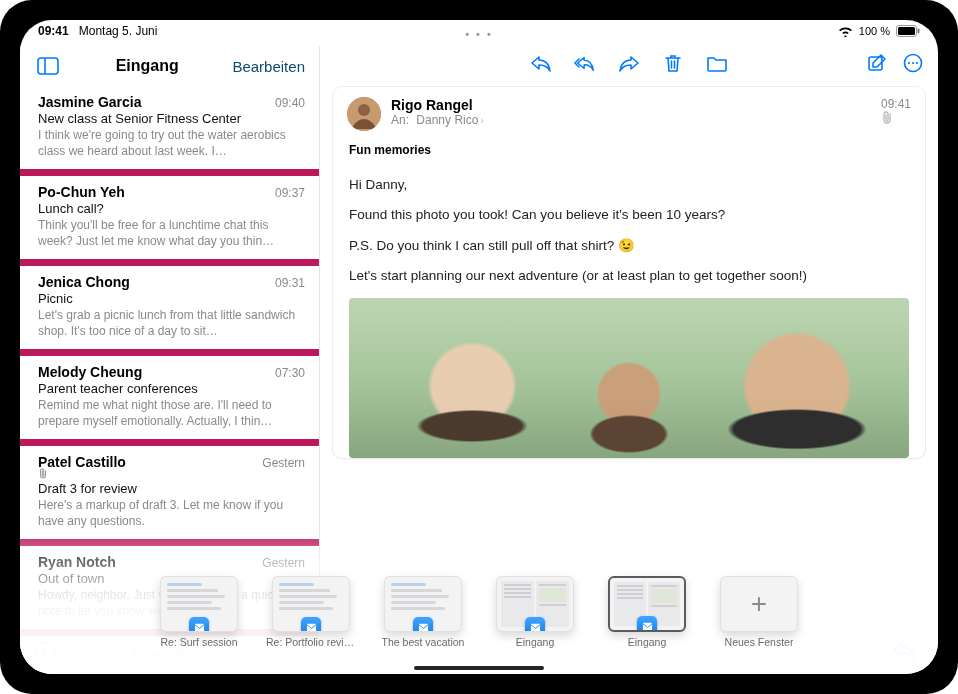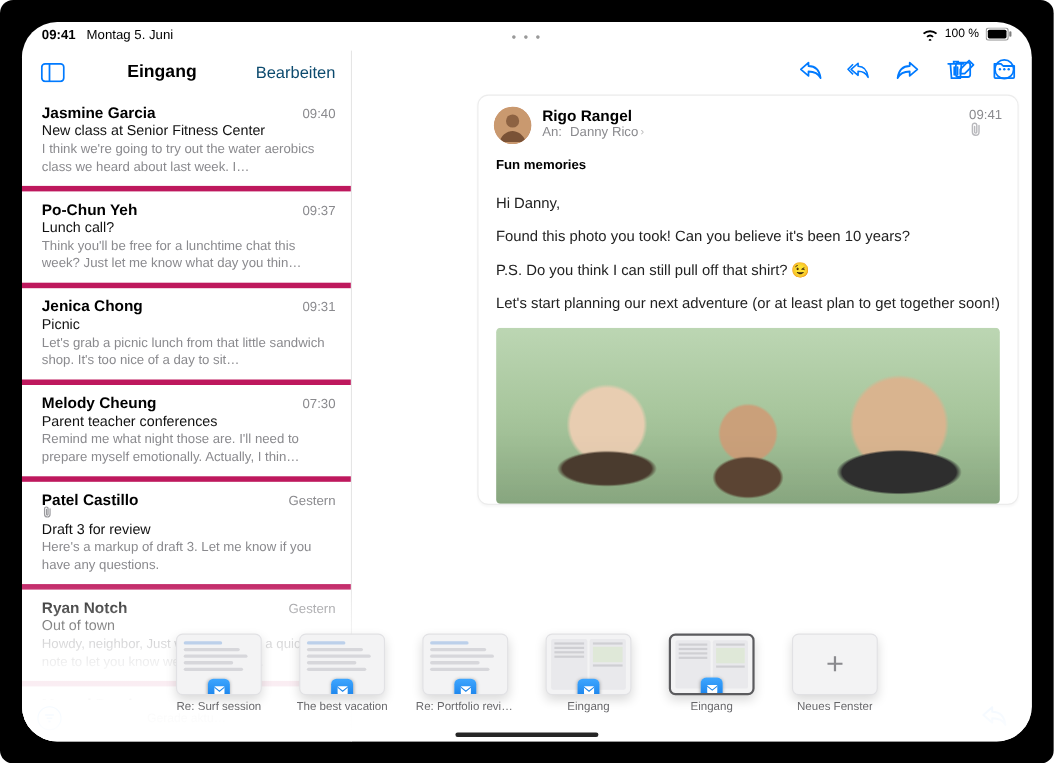--- a/index.html
+++ b/index.html
@@ -1,47 +1,47 @@
 <!DOCTYPE html>
 <html><head>
 <meta charset="utf-8">
 <style>
   * { box-sizing: border-box; margin: 0; padding: 0; }
   html, body { width: 958px; height: 694px; font-family: -apple-system, "Helvetica Neue", Arial, sans-serif; background:#fff; }
   .device {
-    width: 958px; height: 694px; background:#000; border-radius:12px; padding:20px; position:relative;
+    width: 958px; height: 694px; background:#000; border-radius:32px; padding:20px; position:relative;
   }
   .screen {
     width:100%; height:100%; background:#fff; border-radius:32px; overflow:hidden; position:relative;
   }
   
   .status-bar { display:flex; justify-content:space-between; align-items:center; padding:4px 18px 0 18px; font-size:12px; font-weight:600; color:#000; }
   .status-right { display:flex; align-items:center; gap:6px; }
   .status-center { position:absolute; left:50%; transform:translateX(-50%); top:8px; color:#999; font-size:11px; letter-spacing:2px; }
   .wifi-icon, .battery-icon { display:inline-flex; }
   
   .app { position:absolute; top:26px; left:0; right:0; bottom:0; display:flex; }
   .sidebar { width:300px; border-right:1px solid #e5e5e5; display:flex; flex-direction:column; background:#fff; }
   .sidebar-header { display:flex; align-items:center; justify-content:space-between; padding:8px 14px; }
   .sidebar-header .title { font-size:16px; font-weight:700; }
   .accent { color:#0c4a6e; }
   .icon-btn { width:28px; height:24px; display:flex; align-items:center; justify-content:center; cursor:pointer; }
   .edit-link { font-size:15px; }
   .inbox-list { flex:1; overflow:hidden; }
-  .msg-item { padding:8px 14px 10px 18px; border-bottom:5px solid #be185d; }
+  .msg-item { padding:8px 14px 10px 18px; border-bottom:7px solid #be185d; }
   .msg-top { display:flex; justify-content:space-between; align-items:baseline; }
   .msg-sender { font-size:14px; font-weight:700; color:#000; }
   .msg-time { font-size:12px; color:#8a8a8e; }
   .msg-subject { font-size:13px; color:#111; margin-top:1px; }
   .msg-preview { font-size:12px; color:#8a8a8e; line-height:1.35; margin-top:1px; max-height:32px; overflow:hidden; }
   .attach-glyph { font-size:11px; color:#8a8a8e; text-align:right; margin-top:-2px; }
   .sidebar-footer { display:flex; align-items:center; justify-content:space-between; padding:6px 14px 10px 14px; font-size:11px; color:#8a8a8e; }
   .filter-btn { width:22px; height:22px; border:1.6px solid #007aff; border-radius:50%; display:flex; align-items:center; justify-content:center; }
 
-  .main { flex:1; display:flex; flex-direction:column; position:relative;align-items:flex-end; }
+  .main { flex:1; display:flex; flex-direction:column; position:relative; }
   .toolbar { display:flex; align-items:center; justify-content:center; gap:22px; padding:6px 14px; position:relative; }
   .toolbar .right { position:absolute; right:14px; display:flex; gap:14px; }
   .tb-icon { width:22px; height:22px; color:#007aff; display:flex; align-items:center; justify-content:center; cursor:pointer; }
 
   .message-card { margin:6px 12px 0 12px; border:1px solid #ececec; border-radius:10px; background:#fff; box-shadow:0 1px 2px rgba(0,0,0,0.03); padding:0; flex:0 0 auto; }
   .msg-header { display:flex; align-items:flex-start; padding:10px 14px 8px 14px; gap:10px; }
   .avatar { width:34px; height:34px; border-radius:50%; background:linear-gradient(135deg,#d9a07a,#b47a56); display:flex; align-items:center; justify-content:center; color:#fff; font-weight:700; font-size:13px; overflow:hidden; }
   .from-block { flex:1; }
   .from-name { font-size:14px; font-weight:700; }
   .to-line { font-size:12px; color:#8a8a8e; display:flex; align-items:center; gap:2px; }
@@ -329,39 +329,39 @@
               <span style="width:70%"></span>
               <span style="width:85%"></span>
             </div>
             <div class="shelf-badge">
               <svg viewBox="0 0 12 12">
                 <rect x="1" y="2" width="10" height="8" rx="1" fill="#fff"></rect>
                 <path d="M1 3l5 4 5-4" fill="none" stroke="#1e85e8" stroke-width="1"></path>
               </svg>
             </div>
           </div>
-          <div class="shelf-label">The best vacation</div>
+          <div class="shelf-label">Re: Portfolio review</div>
         </div>
         <div class="shelf-item">
           <div class="shelf-thumb">
             <div class="thumb-lines">
               <span></span>
               <span style="width:80%"></span>
               <span style="width:90%"></span>
               <span style="width:70%"></span>
               <span style="width:85%"></span>
             </div>
             <div class="shelf-badge">
               <svg viewBox="0 0 12 12">
                 <rect x="1" y="2" width="10" height="8" rx="1" fill="#fff"></rect>
                 <path d="M1 3l5 4 5-4" fill="none" stroke="#1e85e8" stroke-width="1"></path>
               </svg>
             </div>
           </div>
-          <div class="shelf-label">Re: Portfolio review</div>
+          <div class="shelf-label">The best vacation</div>
         </div>
         <div class="shelf-item">
           <div class="shelf-thumb">
             <div class="thumb-split">
               <div>
                 <span></span>
                 <span></span>
                 <span></span>
                 <span></span>
               </div>

